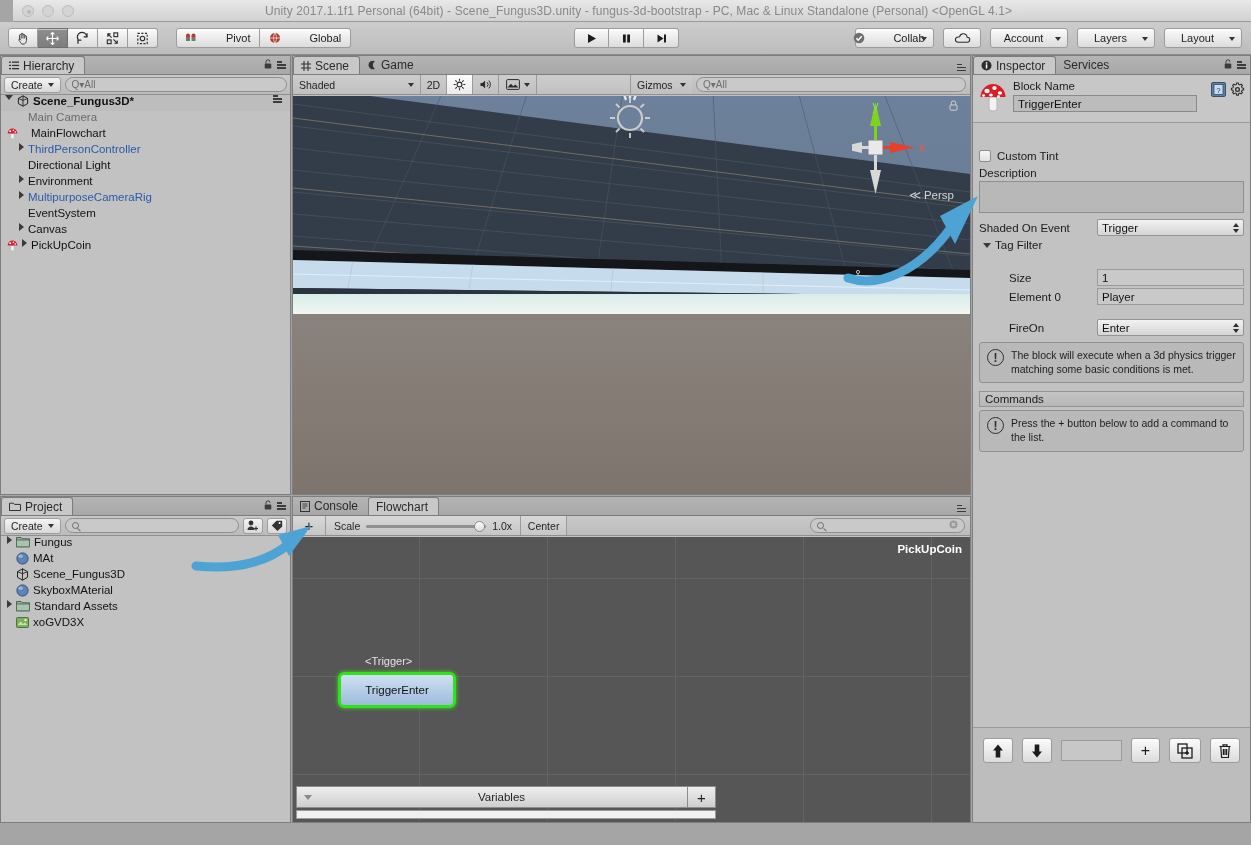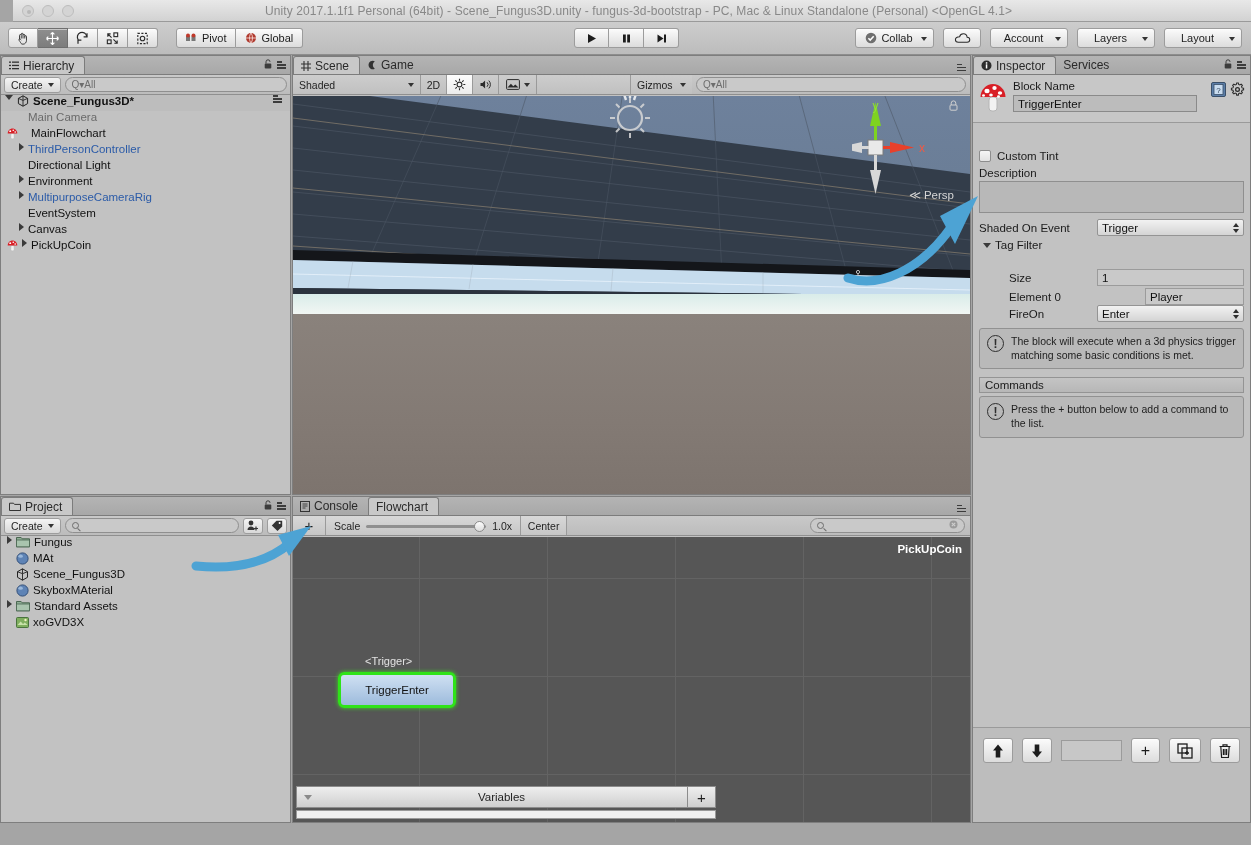--- a/index.html
+++ b/index.html
@@ -35,20 +35,21 @@
     background: linear-gradient(#cdcdcd,#bcbcbc);
     border-bottom:1px solid #8d8d8d;
     display:flex; align-items:center;
   }
   .btn {
     background: linear-gradient(#fbfbfb,#dcdcdc);
     border:1px solid #9c9c9c; border-radius:3px;
     height:20px; display:flex; align-items:center; justify-content:center;
     color:#1c1c1c; font-size:11px; padding:0 7px; cursor:default;
     box-shadow: 0 1px 0 rgba(255,255,255,.5) inset;
+    gap: 24px;
   }
   .btn.dark { background: linear-gradient(#8e8e8e,#7d7d7d); color:#fff; border-color:#6f6f6f; }
   .grp { display:flex; margin-left:8px; }
   .grp .btn { border-radius:0; border-left-width:0; width:30px; }
   .grp .btn:first-child { border-radius:3px 0 0 3px; border-left-width:1px; }
   .grp .btn:last-child { border-radius:0 3px 3px 0; }
   .grp2 { display:flex; margin-left:18px; }
   .grp2 .btn { border-radius:0; border-left-width:0; padding:0 9px; }
   .grp2 .btn:first-child { border-radius:3px 0 0 3px; border-left-width:1px; }
   .grp2 .btn:last-child { border-radius:0 3px 3px 0; }
@@ -656,21 +657,21 @@
         <span class="insp-label">Tag Filter</span>
       </div>
 
       <div style="display:flex;align-items:center;margin-bottom:2px;">
         <span class="insp-label" style="width:118px;padding-left:30px;">Size</span>
         <div class="field" style="flex:1;background:#c9c9c9;border-color:#9b9b9b;">
           <span>1</span>
         </div>
       </div>
 
-      <div style="display:flex;align-items:center;margin-bottom:0;gap:48px;">
+      <div style="display:flex;align-items:center;margin-bottom:14px;">
         <span class="insp-label" style="width:118px;padding-left:30px;">Element 0</span>
         <div class="field" style="flex:1;background:#c9c9c9;border-color:#9b9b9b;">
           <span>Player</span>
         </div>
       </div>
 
       <div style="display:flex;align-items:center;margin-bottom:6px;">
         <span class="insp-label" style="width:118px;padding-left:30px;">FireOn</span>
         <div class="popup" style="flex:1;">
           <span>Enter</span>

